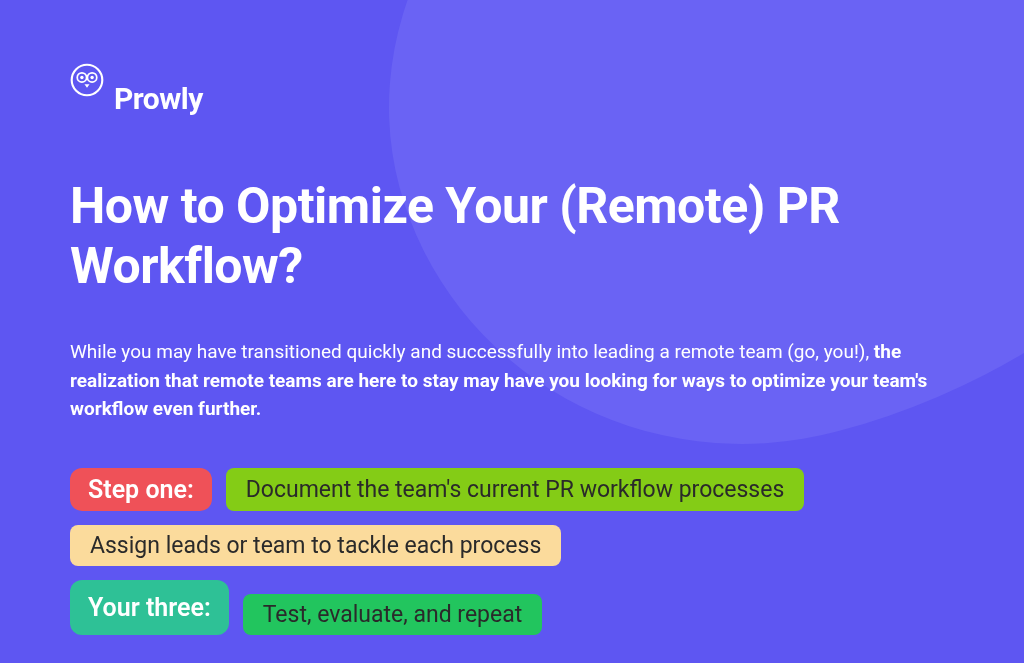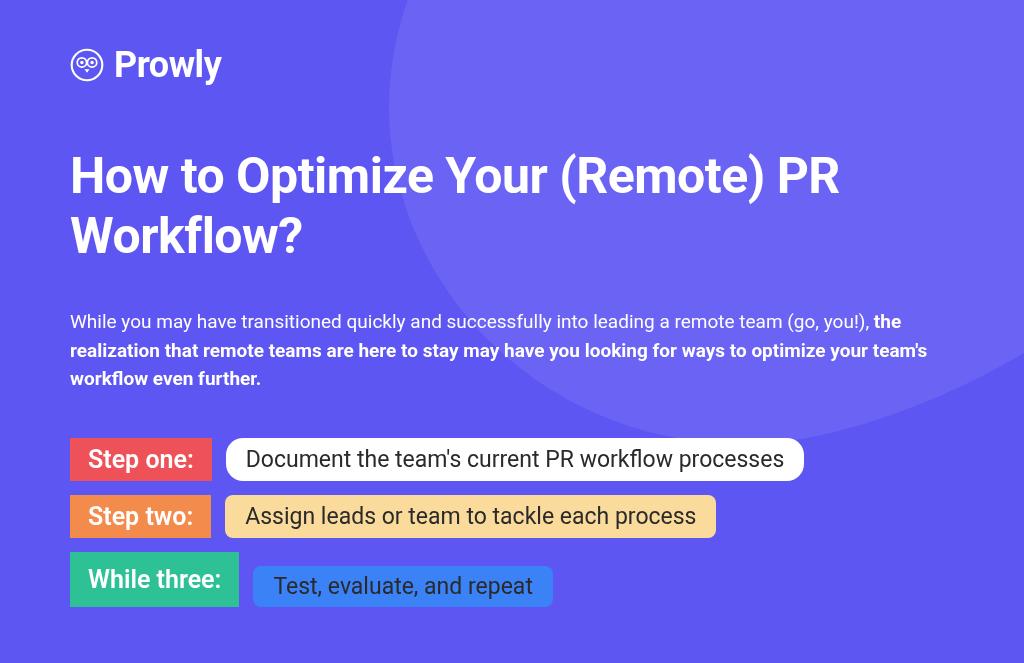--- a/index.html
+++ b/index.html
@@ -38,23 +38,24 @@
     }
     .logo-icon {
       width: 34px;
       height: 34px;
       display: flex;
       align-items: center;
       justify-content: center;
     }
     .logo-text {
       color: white;
-      font-size: 36px;
+      font-size: 30px;
       font-weight: 700;
       letter-spacing: -0.5px;
+      margin-top: 37px;
     }
     .title {
       color: white;
       font-size: 50px;
       font-weight: 700;
       line-height: 1.2;
       margin-bottom: 42px;
       letter-spacing: -0.5px;
     }
     .intro {
@@ -76,40 +77,40 @@
     .step {
       display: flex;
       gap: 14px;
       align-items: stretch;
     }
     .step-label {
       color: white;
       font-size: 25px;
       font-weight: 600;
       padding: 7px 18px;
-      border-radius: 0;
+      border-radius: 12px;
       display: flex;
       align-items: center;
       white-space: nowrap;
     }
     .step-desc {
       color: #2a2a2a;
       font-size: 23px;
       font-weight: 400;
       padding: 7px 20px;
       border-radius: 8px;
       display: flex;
       align-items: center;
     }
     .step-1-label { background: #EF5158; }
-    .step-1-desc { background: #ffffff; border-radius: 17px; }
+    .step-1-desc { background: #84cc16; }
     .step-2-label { background: #F28B4C; }
     .step-2-desc { background: #FBDB9C; }
     .step-3-label { background: #2EC196; }
-    .step-3-desc { background: #3b82f6; margin-top: 14px; }
+    .step-3-desc { background: #22c55e; margin-top: 14px; }
   </style>
 </head>
 <body>
 
 <div class="blob"></div>
 
 <div class="content">
   <div class="logo">
     <div class="logo-icon">
       <svg viewBox="0 0 40 40" width="34" height="34">
@@ -129,21 +130,20 @@
   <p class="intro">
     <span>While you may have transitioned quickly and successfully into leading a remote team (go, you!), </span><span class="bold">the realization that remote teams are here to stay may have you looking for ways to optimize your team's workflow even further.</span>
   </p>
 
   <div class="steps">
     <div class="step">
       <div class="step-label step-1-label">Step one:</div>
       <div class="step-desc step-1-desc">Document the team's current PR workflow processes</div>
     </div>
     <div class="step">
-      <div class="step-label step-2-label">Step two:</div>
       <div class="step-desc step-2-desc">Assign leads or team to tackle each process</div>
     </div>
     <div class="step">
-      <div class="step-label step-3-label">While three:</div>
+      <div class="step-label step-3-label">Your three:</div>
       <div class="step-desc step-3-desc">Test, evaluate, and repeat</div>
     </div>
   </div>
 </div>
 
 </body></html>

